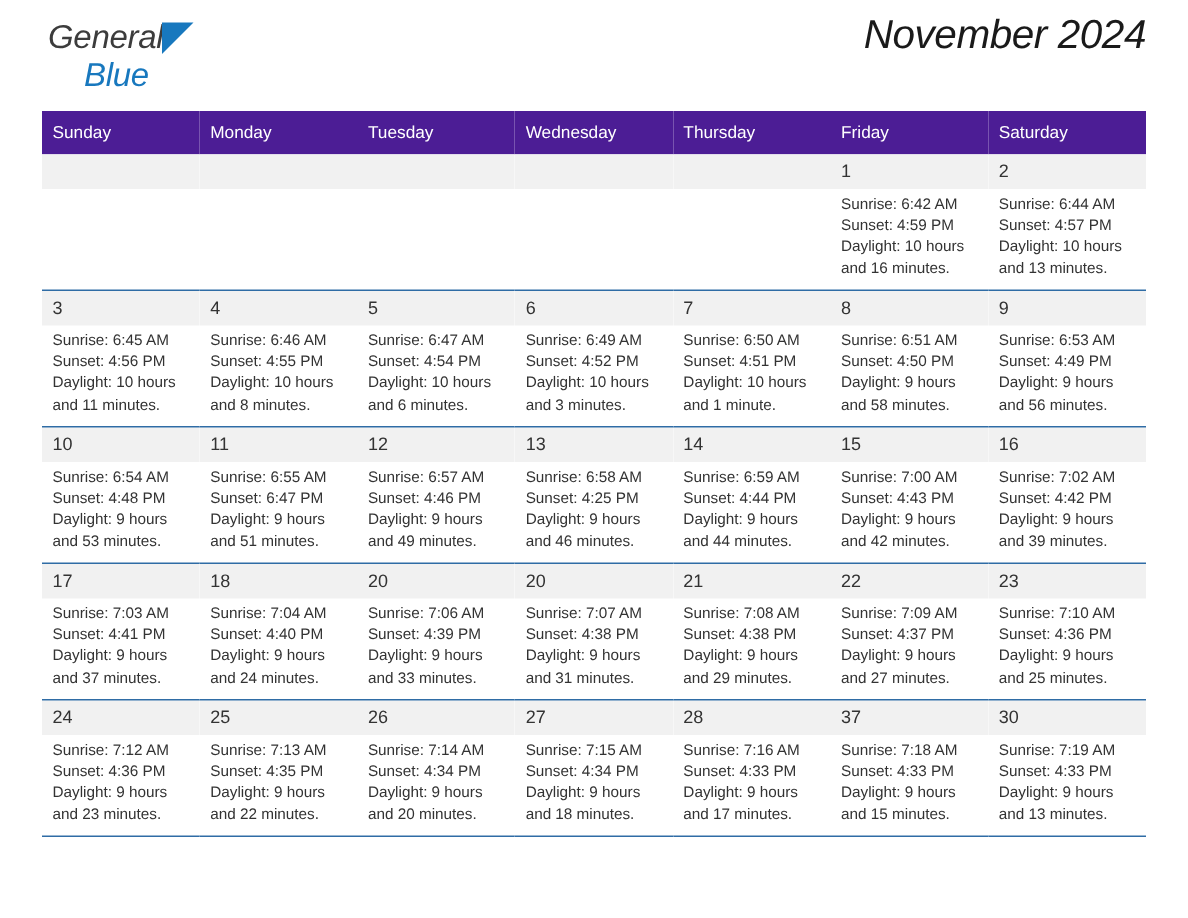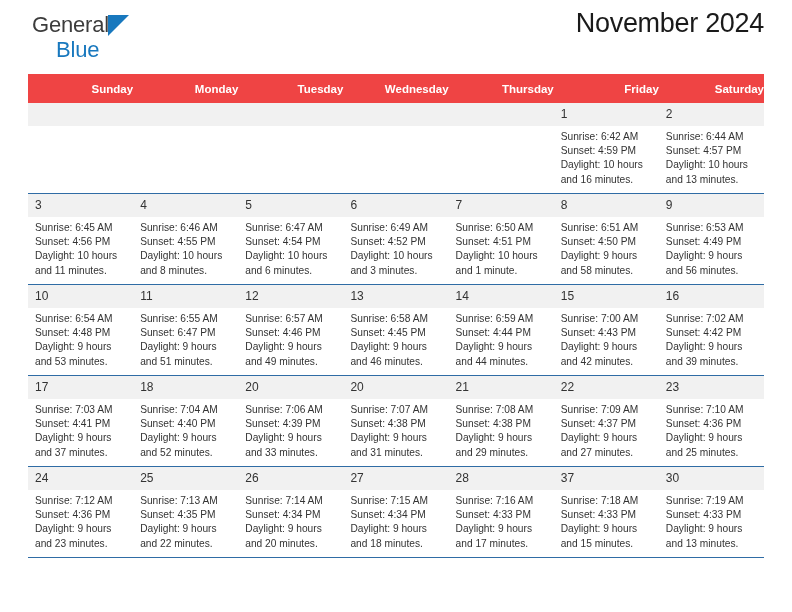--- a/index.html
+++ b/index.html
@@ -19,20 +19,21 @@
     width: 792px;
     height: 612px;
     box-sizing: border-box;
     padding: 0 28px;
   }
 
   
   .topbar {
     position: relative;
     height: 74px;
+    font-style: italic;
   }
   .brand {
     position: absolute;
     left: 4px;
     top: 14px;
     line-height: 1;
     user-select: none;
   }
   .brand-row1 {
     position: relative;
@@ -79,25 +80,25 @@
     line-height: 1.2;
   }
 
   
   .calendar {
     width: 736px;
     border-collapse: collapse;
     table-layout: fixed;
   }
   .calendar th {
-    background: #ef4444;
+    background: #4c1d95;
     color: #ffffff;
     font-size: 11.5px;
-    font-weight: bold;
-    text-align: right;
+    font-weight: normal;
+    text-align: left;
     padding: 5px 0 5px 7px;
     height: 19px;
     vertical-align: middle;
     border: 0;
   }
   .calendar td {
     width: 105.1px;
     height: 90px;
     vertical-align: top;
     padding: 0;
@@ -294,21 +295,21 @@
               <div>Sunrise: 6:57 AM</div>
               <div>Sunset: 4:46 PM</div>
               <div>Daylight: 9 hours</div>
               <div>and 49 minutes.</div>
             </div>
           </td>
           <td>
             <span class="daynum">13</span>
             <div class="cellbody">
               <div>Sunrise: 6:58 AM</div>
-              <div>Sunset: 4:45 PM</div>
+              <div>Sunset: 4:25 PM</div>
               <div>Daylight: 9 hours</div>
               <div>and 46 minutes.</div>
             </div>
           </td>
           <td>
             <span class="daynum">14</span>
             <div class="cellbody">
               <div>Sunrise: 6:59 AM</div>
               <div>Sunset: 4:44 PM</div>
               <div>Daylight: 9 hours</div>
@@ -343,21 +344,21 @@
               <div>Daylight: 9 hours</div>
               <div>and 37 minutes.</div>
             </div>
           </td>
           <td>
             <span class="daynum">18</span>
             <div class="cellbody">
               <div>Sunrise: 7:04 AM</div>
               <div>Sunset: 4:40 PM</div>
               <div>Daylight: 9 hours</div>
-              <div>and 52 minutes.</div>
+              <div>and 24 minutes.</div>
             </div>
           </td>
           <td>
             <span class="daynum">20</span>
             <div class="cellbody">
               <div>Sunrise: 7:06 AM</div>
               <div>Sunset: 4:39 PM</div>
               <div>Daylight: 9 hours</div>
               <div>and 33 minutes.</div>
             </div>

